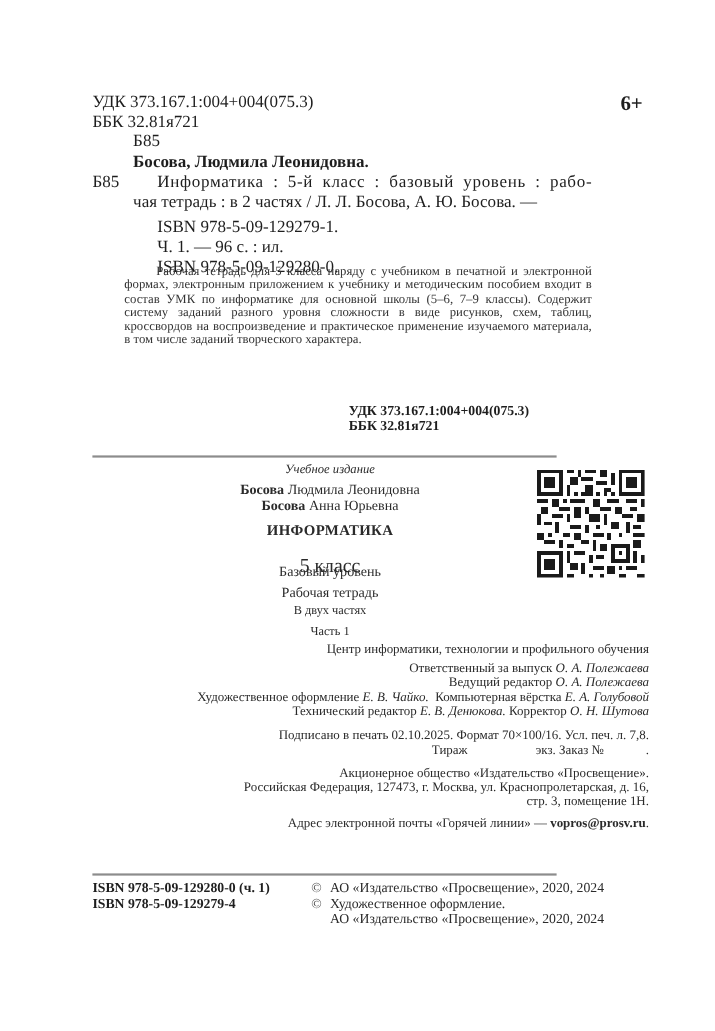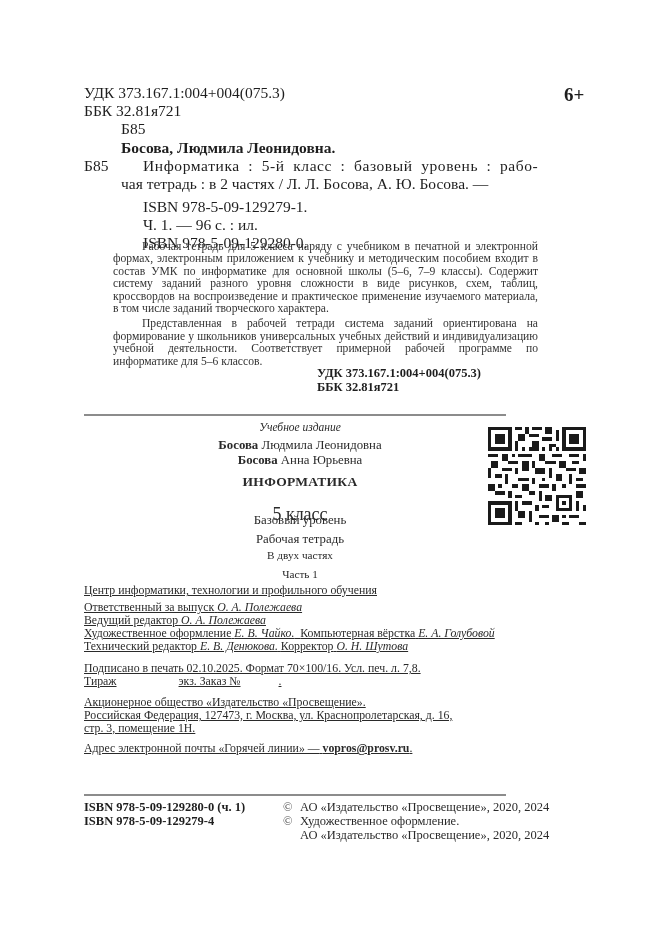--- a/index.html
+++ b/index.html
@@ -21,21 +21,21 @@
   .abstract { left: 113px; top: 241px; width: 425px; font-size: 11.6px; line-height: 12.4px; color: #333; text-align: justify; white-space: normal; }
   .abstract p { text-indent: 29px; text-align: justify; text-align-last: left; }
   .abstract p + p { margin-top: 3px; }
   .udk2 { left: 317px; top: 367px; font-size: 12.5px; line-height: 13.5px; font-weight: bold; color: #1e1e1e; }
   .hr { position: absolute; left: 84px; width: 422px; height: 1.5px; background: #8c8c8c; }
   .hr1 { top: 414px; }
   .hr2 { top: 794px; }
   .center { position: absolute; left: 180px; width: 240px; text-align: center; color: #2a2a2a; white-space: nowrap; }
   .it { font-style: italic; }
   .qr { position: absolute; left: 488px; top: 427px; width: 98px; height: 98px; }
-  .credits { position: absolute; left: 84px; width: 506px; text-align: left; font-size: 11.8px; line-height: 13.3px; color: #2a2a2a; white-space: nowrap; text-decoration: underline; }
+  .credits { position: absolute; left: 84px; width: 506px; text-align: right; font-size: 11.8px; line-height: 13.3px; color: #2a2a2a; white-space: nowrap; }
   .bottom-left { left: 84px; top: 800px; font-size: 12.5px; line-height: 14px; font-weight: bold; color: #1e1e1e; }
   .bottom-right { left: 283px; top: 800px; font-size: 12.5px; line-height: 14px; color: #2a2a2a; }
   .bottom-right .row { display: flex; }
   .bottom-right .sym { width: 17px; display: inline-block; color: #555; }
   .bottom-right .pad { padding-left: 17px; }
 </style>
 </head>
 <body>
 
 <div class="abs codes serif">
@@ -50,21 +50,20 @@
   <span class="line"><span class="cls">Б85</span><span class="wide" style="padding-left:22px">Информатика : 5-й класс : базовый уровень : рабо-</span></span>
   <span class="line ind1">чая тетрадь : в 2 частях / Л. Л. Босова, А. Ю. Босова. —</span>
   <div class="gap"></div>
   <span class="line ind2">ISBN 978-5-09-129279-1.</span>
   <span class="line ind2">Ч. 1. — 96 с. : ил.</span>
   <span class="line ind2">ISBN 978-5-09-129280-0.</span>
 </div>
 
 <div class="abs abstract serif">
   <p>Рабочая тетрадь для 5 класса наряду с учебником в печатной и электронной формах, электронным приложением к учебнику и методическим пособием входит в состав УМК по информатике для основной школы (5–6, 7–9 классы). Содержит систему заданий разного уровня сложности в виде рисунков, схем, таблиц, кроссвордов на воспроизведение и практическое применение изучаемого материала, в том числе заданий творческого характера.</p>
-  <p>Представленная в рабочей тетради система заданий ориентирована на формирование у школьников универсальных учебных действий и индивидуализацию учебной деятельности. Соответствует примерной рабочей программе по информатике для 5–6 классов.</p>
 </div>
 <div class="abs udk2 serif">
   <div>УДК 373.167.1:004+004(075.3)</div>
   <div>ББК 32.81я721</div>
 </div>
 
 <div class="hr hr1"></div>
 
 <div class="center serif it" style="top:421px; font-size:11.5px;">Учебное издание</div>
 <div class="center serif" style="top:438px; font-size:12.8px;">

